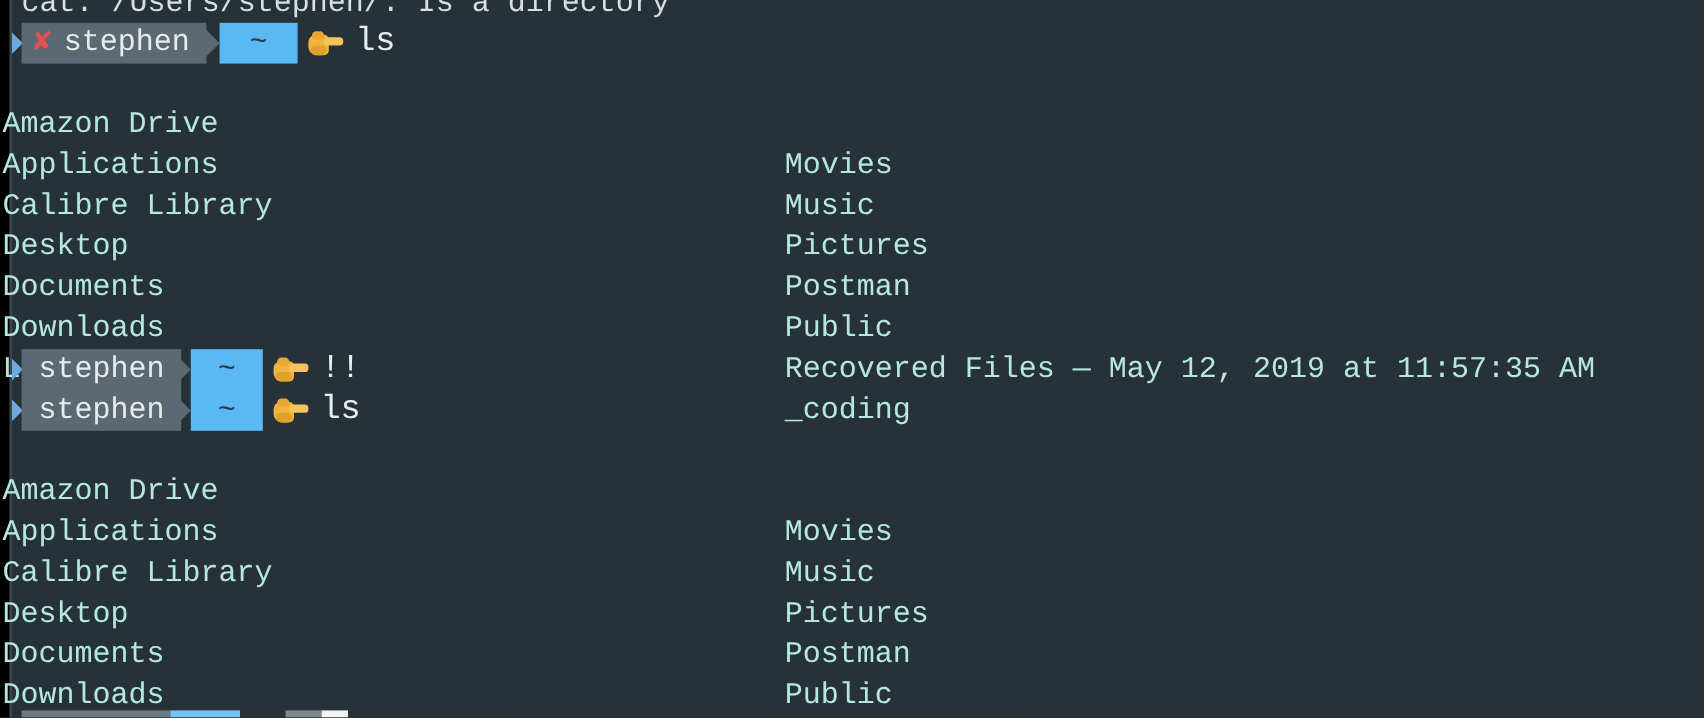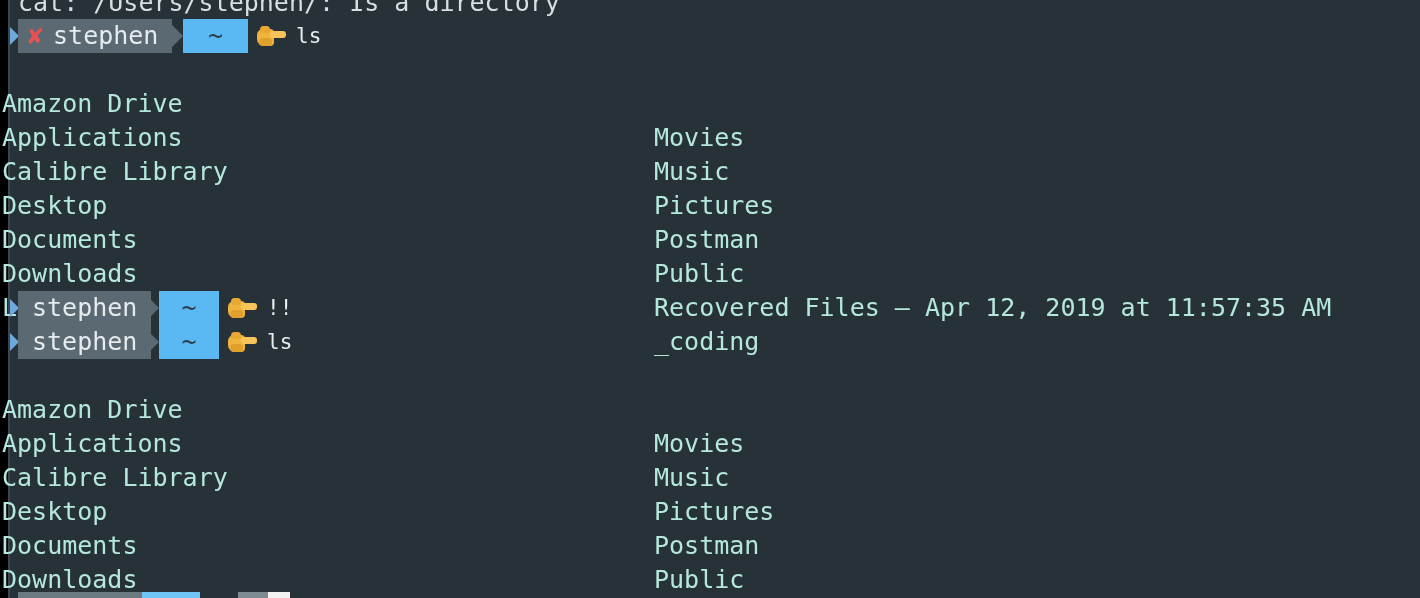--- a/index.html
+++ b/index.html
@@ -34,20 +34,21 @@
     left: 8px; top: 0;
     width: 2px; height: 598px;
     background: #3c474d;
   }
 
   .screen {
     position: absolute;
     left: 0; top: 0;
     width: 1420px;
     height: 436px;
+    font-family: Liberation Mono, monospace;
   }
 
   .row {
     position: absolute;
     left: 0;
     width: 1420px;
     height: 34px;
     line-height: 34px;
     white-space: pre;
   }
@@ -136,21 +137,21 @@
     width: 0; height: 0;
     border-top: 17px solid transparent;
     border-bottom: 17px solid transparent;
     border-left: 17px solid #5ab8f2;
   }
   .cmd {
     position: absolute;
     top: 0;
     height: 34px;
     line-height: 34px;
-    font-size: 21px;
+    font-size: 28px;
     color: #e8edf0;
     white-space: pre;
   }
 
   
   .hand {
     position: absolute;
     width: 30px;
     height: 22px;
     top: 7px;
@@ -256,21 +257,21 @@
     <div class="row out" style="top:155px;">
       <span class="col-l">Desktop</span>
       <span class="col-r">Postman</span>
     </div>
     <div class="row out" style="top:189px;">
       <span class="col-l">Documents</span>
       <span class="col-r">Public</span>
     </div>
     <div class="row out" style="top:223px;">
       <span class="col-l">Downloads</span>
-      <span class="col-r">Recovered Files — Apr 12, 2019 at 11:57:35 AM</span>
+      <span class="col-r">Recovered Files — May 12, 2019 at 11:57:35 AM</span>
     </div>
     <div class="row out" style="top:257px;">
       <span class="col-l">Library</span>
       <span class="col-r">_coding</span>
     </div>
 
     <div class="row prompt" style="top:291px;">
       <div class="marker"></div>
       <div class="seg seg-user">stephen</div>
       <div class="arrow-gray-blue" style="left:142px;"></div>

